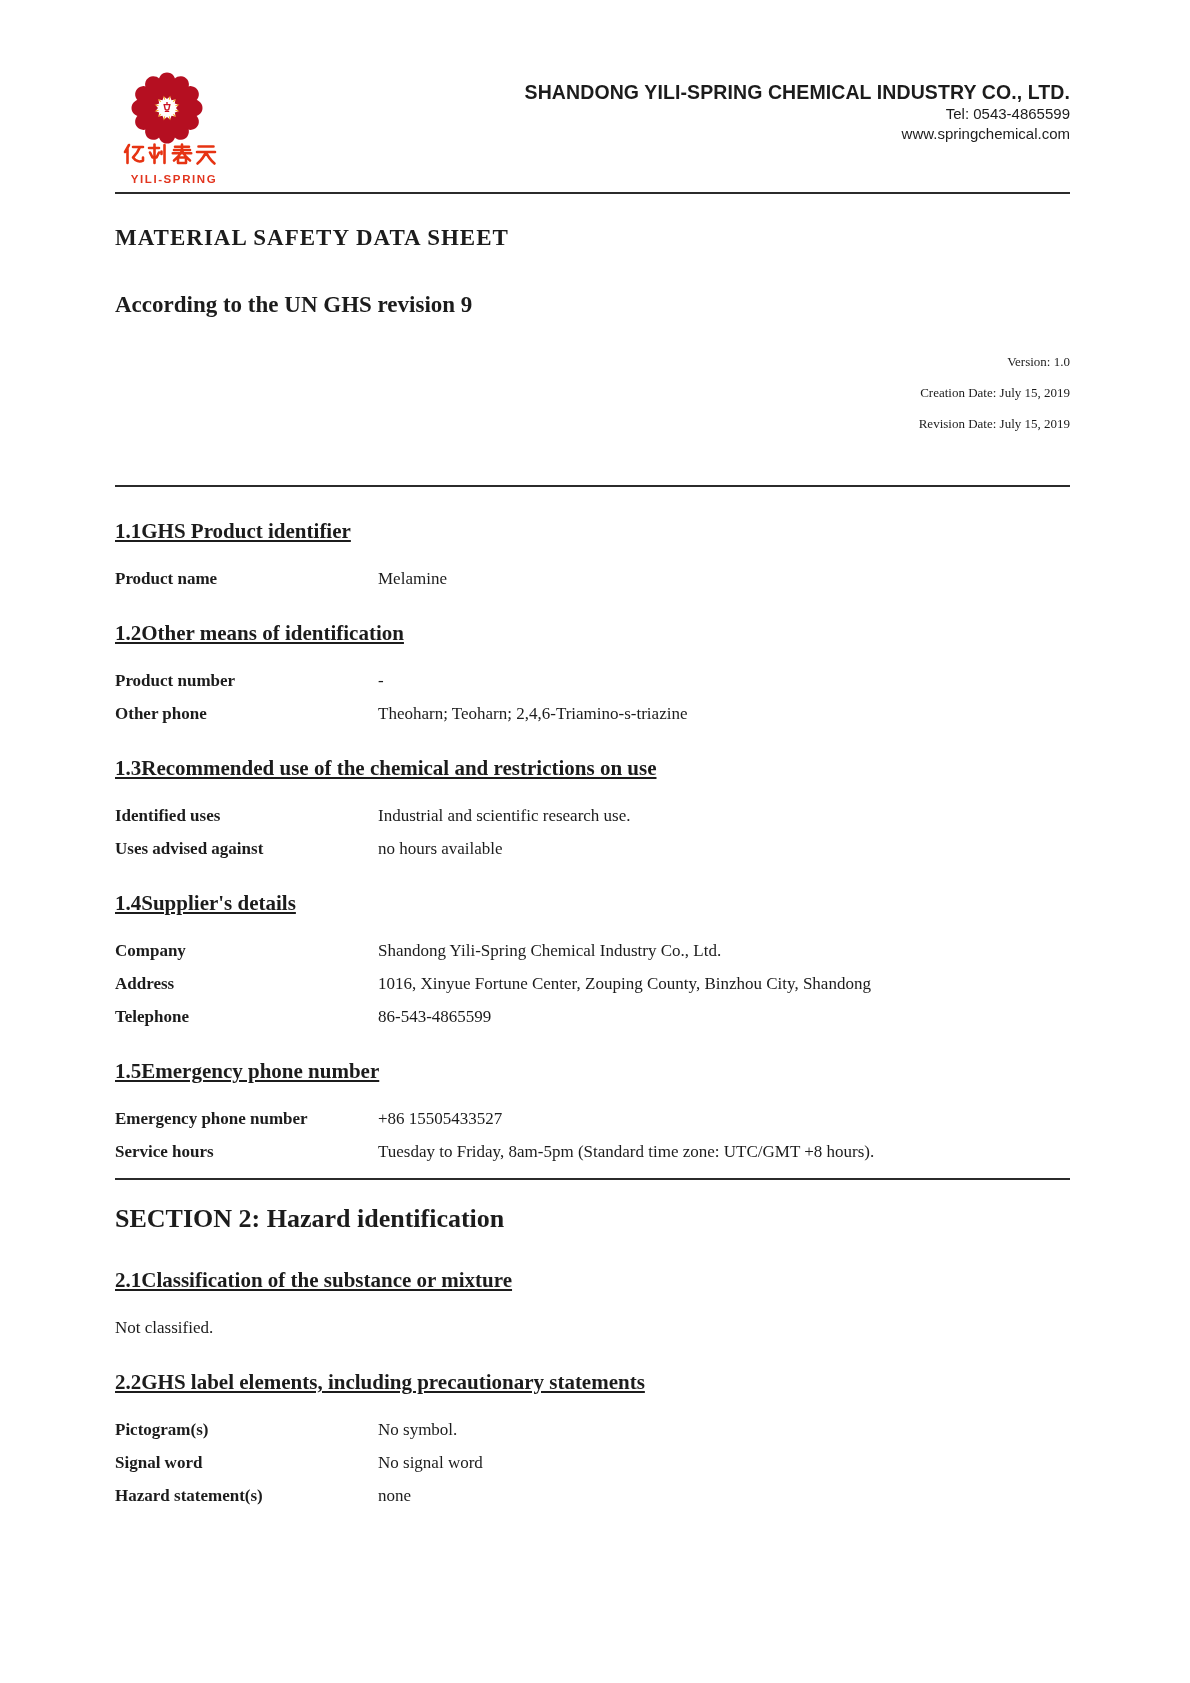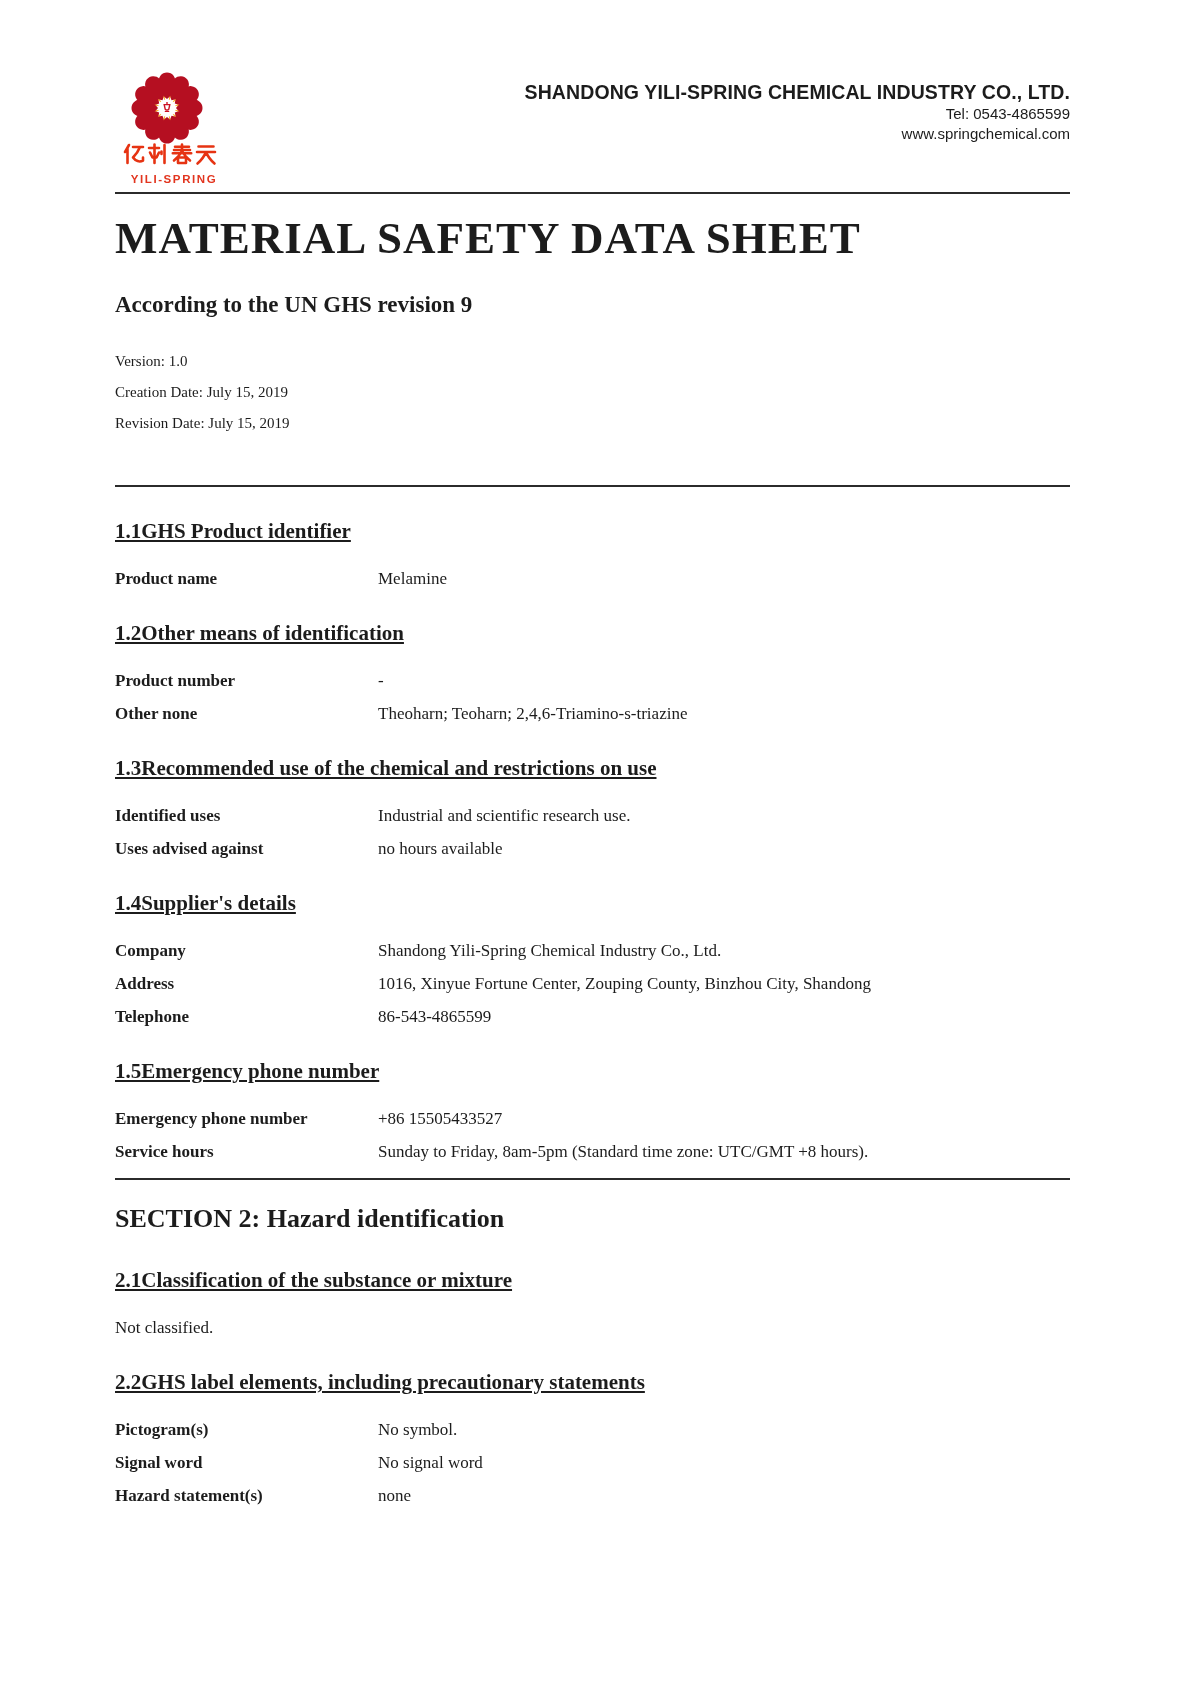--- a/index.html
+++ b/index.html
@@ -26,28 +26,28 @@
     text-align:right;
     font-family:"Liberation Sans", sans-serif;
     padding-top:9px;
   }
   .company-name { font-size:19.5px; font-weight:bold; letter-spacing:0.1px; }
   .contact-line { font-size:15px; line-height:20px; }
   .header-rule { height:2px; background:#2b2b2b; margin-top:6px; }
   
   .doc-title {
     margin:22px 0 12px 0;
-    font-size:45px; font-weight:bold; letter-spacing:1px;
+    font-size:23px; font-weight:bold; letter-spacing:1px;
     line-height:44px;
   }
   .doc-subtitle {
     margin:30px 0 13px 0;
     font-size:23px; font-weight:bold; line-height:30px;
   }
-  .meta { font-size:15px; margin-top:26px; margin-bottom:46px; }
+  .meta { text-align:right; font-size:13px; margin-top:26px; margin-bottom:46px; }
   .meta-line { line-height:31px; }
   
   .section-rule { height:2px; background:#2b2b2b; margin-top:16px; }
   .section-heading { margin:22px 0 0 0; font-size:26px; font-weight:bold; line-height:34px; }
   .subhead { margin:30px 0 24px 0; font-size:21px; font-weight:bold; line-height:28px;text-decoration:underline; }
   .field-row { display:flex; font-size:17px; line-height:20px; margin:0 0 13px 0; }
   .field-label { width:263px; flex:0 0 263px; font-weight:bold; }
   .field-value { flex:1; }
   .body-text { margin:22px 0 22px 0; font-size:17px; line-height:20px; }
 </style>
@@ -201,21 +201,21 @@
       <div class="field-row">
         <span class="field-label">Product name</span>
         <span class="field-value">Melamine</span>
       </div>
       <h3 class="subhead">1.2Other means of identification</h3>
       <div class="field-row">
         <span class="field-label">Product number</span>
         <span class="field-value">-</span>
       </div>
       <div class="field-row">
-        <span class="field-label">Other none</span>
+        <span class="field-label">Other phone</span>
         <span class="field-value">Theoharn; Teoharn; 2,4,6-Triamino-s-triazine</span>
       </div>
       <h3 class="subhead">1.3Recommended use of the chemical and restrictions on use</h3>
       <div class="field-row">
         <span class="field-label">Identified uses</span>
         <span class="field-value">Industrial and scientific research use.</span>
       </div>
       <div class="field-row">
         <span class="field-label">Uses advised against</span>
         <span class="field-value">no hours available</span>
@@ -233,21 +233,21 @@
         <span class="field-label">Telephone</span>
         <span class="field-value">86-543-4865599</span>
       </div>
       <h3 class="subhead">1.5Emergency phone number</h3>
       <div class="field-row">
         <span class="field-label">Emergency phone number</span>
         <span class="field-value">+86 15505433527</span>
       </div>
       <div class="field-row">
         <span class="field-label">Service hours</span>
-        <span class="field-value">Sunday to Friday, 8am-5pm (Standard time zone: UTC/GMT +8 hours).</span>
+        <span class="field-value">Tuesday to Friday, 8am-5pm (Standard time zone: UTC/GMT +8 hours).</span>
       </div>
       <div class="section-rule"></div>
       <h2 class="section-heading">SECTION 2: Hazard identification</h2>
       <h3 class="subhead">2.1Classification of the substance or mixture</h3>
       <p class="body-text">Not classified.</p>
       <h3 class="subhead">2.2GHS label elements, including precautionary statements</h3>
       <div class="field-row">
         <span class="field-label">Pictogram(s)</span>
         <span class="field-value">No symbol.</span>
       </div>

